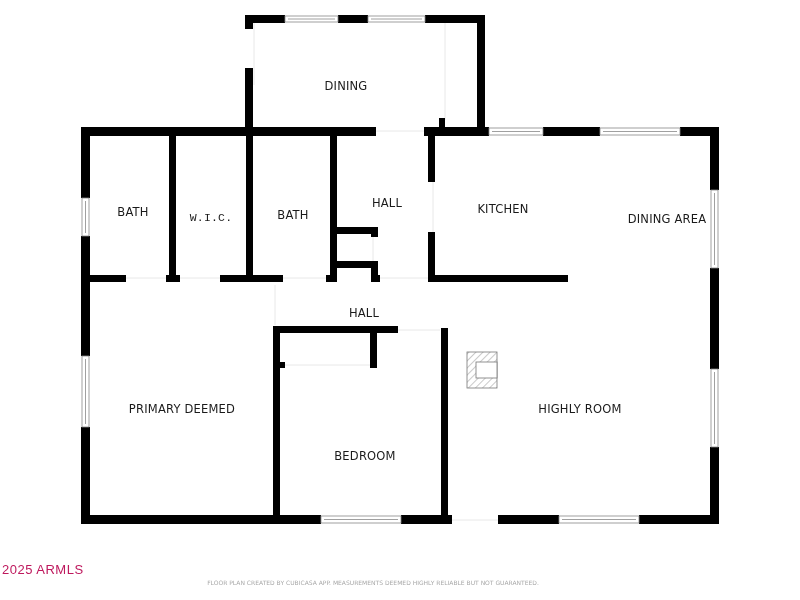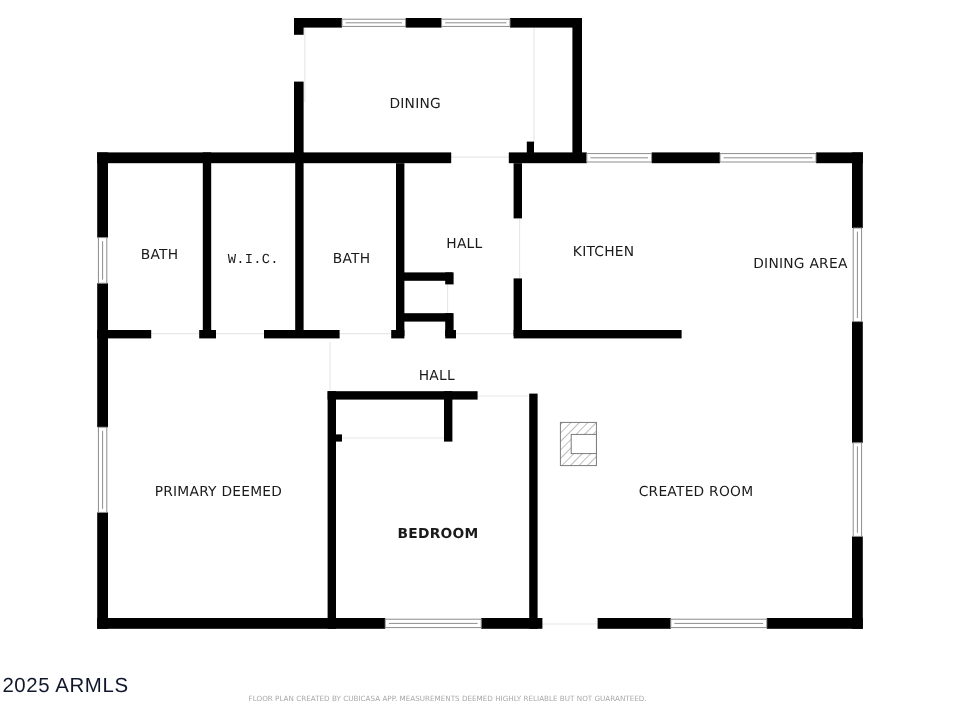--- a/index.html
+++ b/index.html
@@ -1,19 +1,19 @@
 <!DOCTYPE html>
 <html><head>
   <meta charset="utf-8">
   <style>
     html, body { margin: 0; padding: 0; background: #ffffff; }
     body { width: 800px; height: 600px; position: relative; overflow: hidden; font-family: "DejaVu Sans", sans-serif; }
     #plan { position: absolute; left: 0; top: 0; width: 800px; height: 600px; }
     .room-label { position: absolute; font-size: 11.5px; color: #1a1a1a; white-space: nowrap; transform: translate(-50%, -50%); letter-spacing: 0.2px; }
-    .watermark { position: absolute; left: 2px; top: 562px; font-size: 17px; color: #0f172a; font-family: "Liberation Sans", sans-serif; letter-spacing: 0.5px; }
+    .watermark { position: absolute; left: 2px; top: 562px; font-size: 13px; color: #be185d; font-family: "Liberation Sans", sans-serif; letter-spacing: 0.5px; }
     .disclaimer { position: absolute; left: 373px; top: 579px; transform: translateX(-50%); font-size: 6px; color: #a8a8a8; white-space: nowrap; font-family: "DejaVu Sans", sans-serif; }
   </style>
 </head>
 <body>
 
 <svg id="plan" viewBox="0 0 800 600" xmlns="http://www.w3.org/2000/svg">
   <defs>
     <pattern id="hatch" patternUnits="userSpaceOnUse" width="5" height="5" patternTransform="rotate(45)">
       <line x1="0" y1="0" x2="0" y2="5" stroke="#777" stroke-width="0.8"></line>
     </pattern>
@@ -126,18 +126,18 @@
 <div id="labels">
     <div class="room-label" style="left: 346px; top: 86px;">DINING</div>
     <div class="room-label" style="left: 133px; top: 212px;">BATH</div>
     <div class="room-label" style="left: 211px; top: 217px; font-family: Liberation Mono, monospace;">W.I.C.</div>
     <div class="room-label" style="left: 293px; top: 215px;">BATH</div>
     <div class="room-label" style="left: 387px; top: 203px;">HALL</div>
     <div class="room-label" style="left: 503px; top: 209px; text-align: center;">KITCHEN</div>
     <div class="room-label" style="left: 667px; top: 219px;">DINING AREA</div>
     <div class="room-label" style="left: 364px; top: 313px;">HALL</div>
     <div class="room-label" style="left: 182px; top: 409px;">PRIMARY DEEMED</div>
-    <div class="room-label" style="left: 365px; top: 444px; font-weight: bold;">BEDROOM</div>
-    <div class="room-label" style="left: 580px; top: 409px;">CREATED ROOM</div>
+    <div class="room-label" style="left: 365px; top: 456px;">BEDROOM</div>
+    <div class="room-label" style="left: 580px; top: 409px;">HIGHLY ROOM</div>
   </div>
 
 <div class="watermark">2025 ARMLS</div>
 <div class="disclaimer">FLOOR PLAN CREATED BY CUBICASA APP. MEASUREMENTS DEEMED HIGHLY RELIABLE BUT NOT GUARANTEED.</div>
 
 </body></html>

